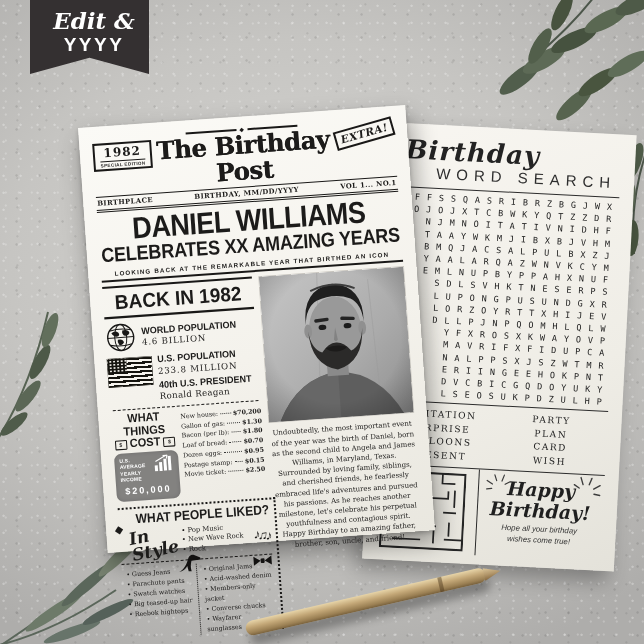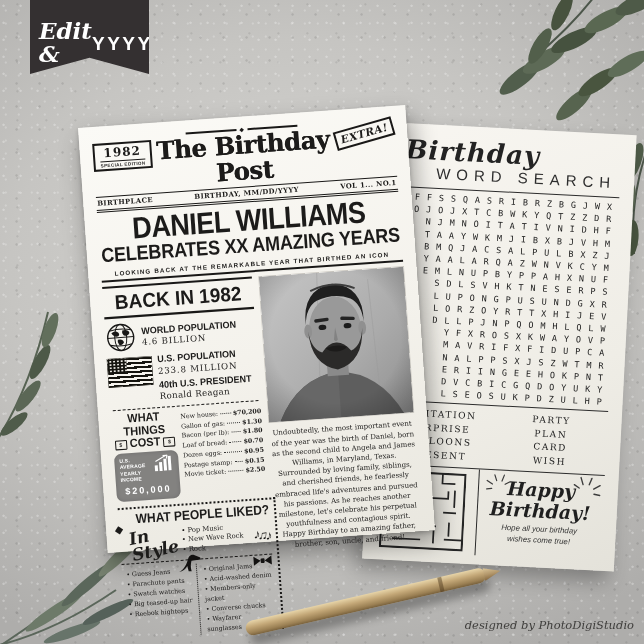--- a/index.html
+++ b/index.html
@@ -15,21 +15,21 @@
       radial-gradient(circle at 72% 63%, rgba(0,0,0,.10) 0 .8px, transparent 1.6px),
       radial-gradient(circle at 44% 81%, rgba(255,255,255,.22) 0 .7px, transparent 1.5px),
       radial-gradient(circle at 60% 15%, rgba(0,0,0,.08) 0 .7px, transparent 1.5px);
     background-size:17px 17px,23px 23px,13px 13px,29px 29px;}
   svg{display:block;}
   
   .leaf-svg{position:absolute;z-index:1;}
   
   .badge{position:absolute;left:30px;top:0;width:119px;height:74px;z-index:9;
     background:#343031;clip-path:polygon(0 0,100% 0,100% 100%,50% 78%,0 100%);
-    display:flex;flex-direction:row;align-items:center;padding-top:9px;box-sizing:border-box;
+    display:flex;flex-direction:column;align-items:center;padding-top:9px;box-sizing:border-box;
     filter:drop-shadow(0 3px 4px rgba(0,0,0,.25));padding-left:9px;}
   .badge-script{font:italic bold 23px/1 "DejaVu Serif",serif;color:#fff;}
   .badge-print{font:bold 19px/1 "Liberation Sans",sans-serif;color:#fff;letter-spacing:2.5px;margin-top:3px;}
   
   .wscard{position:absolute;left:385px;top:122px;width:252px;height:437px;z-index:2;
     transform:rotate(3deg);transform-origin:top left;
     background:linear-gradient(155deg,#f8f6f1 0%,#efede6 60%,#e4e2da 100%);
     box-shadow:-6px 10px 20px rgba(0,0,0,.30);
     padding:13px 14px;box-sizing:border-box;color:#232323;}
   .ws-script{font:italic bold 26px/1 "DejaVu Serif",serif;letter-spacing:1px;padding-left:8px;}
@@ -481,14 +481,13 @@
   <div class="pen">
     <div class="pen-ring"></div>
     <div class="pen-tip"></div>
   </div>
 
   <div class="badge">
     <div class="badge-script">Edit &amp;</div>
     <div class="badge-print">YYYY</div>
   </div>
 
-  <div class="credit">designed by PhotoDigiStudio</div>
 </div>
 
 </body></html>

